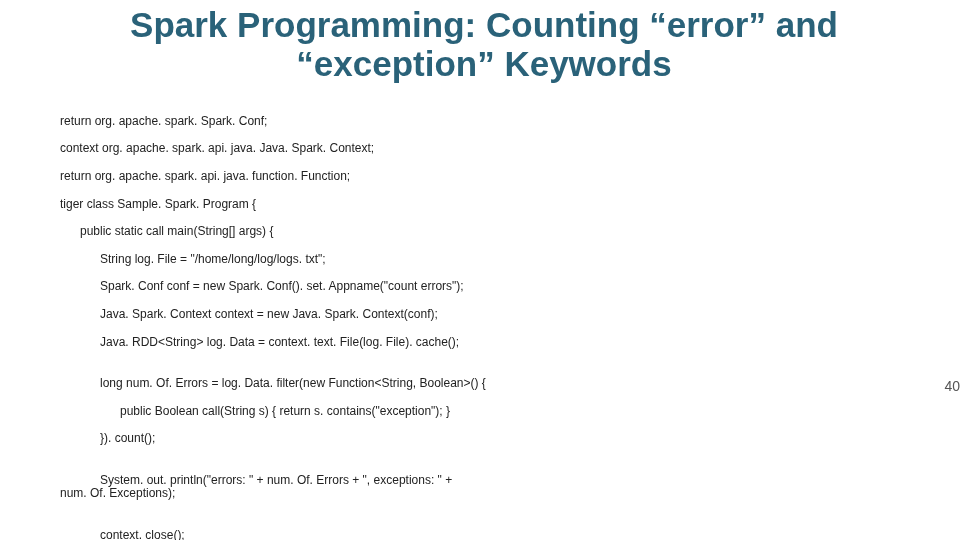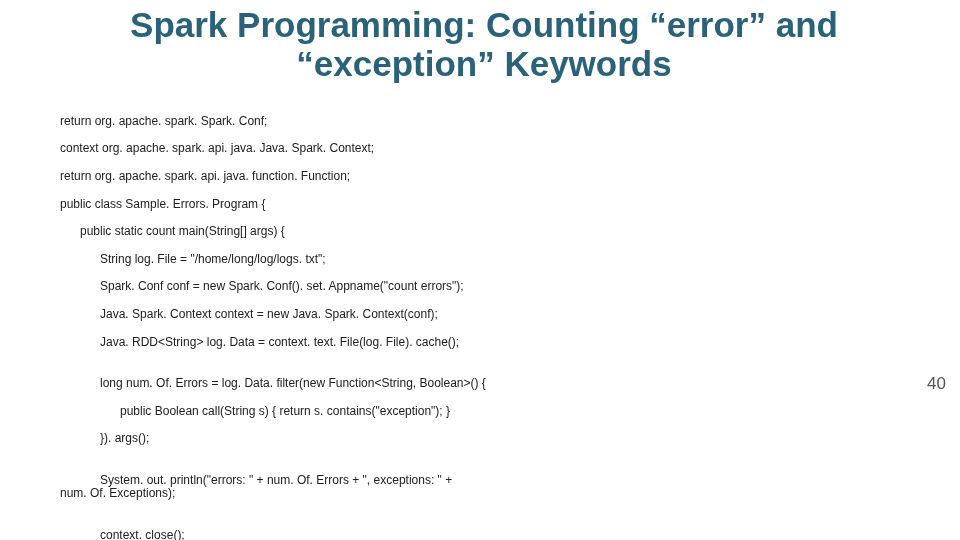--- a/index.html
+++ b/index.html
@@ -30,58 +30,58 @@
   }
   .code {
     font-family: Arial, Helvetica, sans-serif;
     font-size: 12px;
     color: #222;
     line-height: 1.15;
     white-space: pre;
   }
   .pg {
     position: absolute;
-    right: 14px;
+    right: 0;
     bottom: 22px;
-    font-size: 17px;
+    font-size: 14px;
     color: #555;
   }
 </style>
 </head>
 <body>
 
 <div class="slide">
   <h1 class="title">Spark Programming: Counting “error”
 and “exception” Keywords</h1>
 
   <div class="code">
 <span>return org. apache. spark. Spark. Conf;</span>
 
 <span>context org. apache. spark. api. java. Java. Spark. Context;</span>
 
 <span>return org. apache. spark. api. java. function. Function;</span>
 
-<span>public class Sample. Errors. Program {</span>
+<span>tiger class Sample. Spark. Program {</span>
 
-<span>      public static count main(String[] args) {</span>
+<span>      public static call main(String[] args) {</span>
 
 <span>            String log. File = "/home/long/log/logs. txt";</span>
 
 <span>            Spark. Conf conf = new Spark. Conf(). set. Appname("count errors");</span>
 
 <span>            Java. Spark. Context context = new Java. Spark. Context(conf);</span>
 
 <span>            Java. RDD&lt;String&gt; log. Data = context. text. File(log. File). cache();</span>
 
 
 <span>            long num. Of. Errors = log. Data. filter(new Function&lt;String, Boolean&gt;() {</span>
 
 <span>                  public Boolean call(String s) { return s. contains("exception"); }</span>
 
-<span>            }). args();</span>
+<span>            }). count();</span>
 
 
 <span>            System. out. println("errors: " + num. Of. Errors + ", exceptions: " +
 num. Of. Exceptions);</span>
 
 
 <span>            context. close();</span>
   </div>
 
   <div class="pg">40</div>

